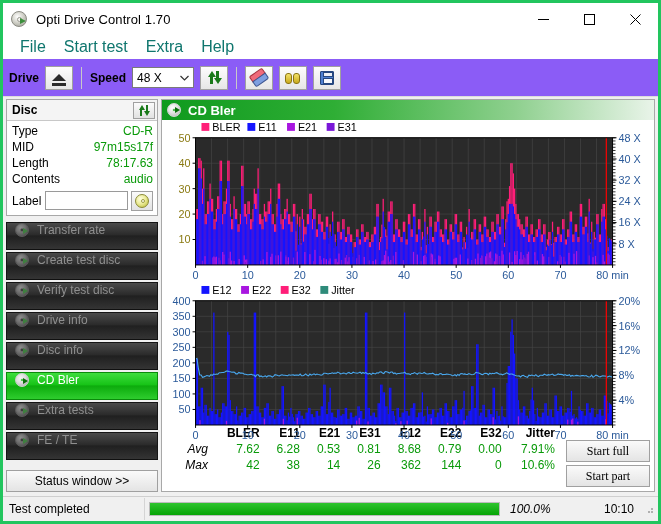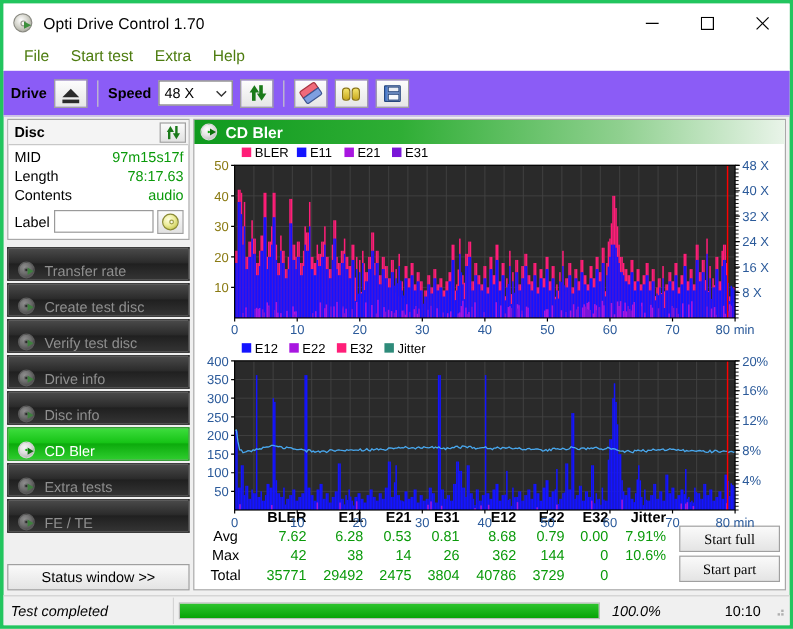--- a/index.html
+++ b/index.html
@@ -42,21 +42,21 @@
   .title-text{font-size:13px;color:#000;letter-spacing:0.1px;}
   .win-btns{position:absolute;right:0;top:0;height:32px;display:flex;}
   .win-btn{width:46px;height:32px;display:flex;align-items:center;justify-content:center;}
   .win-btn svg{display:block;}
   
   .menubar{
     height:23px;flex:0 0 23px;background:#ffffff;
     display:flex;align-items:center;padding-left:8px;
     border-bottom:1px solid #ffffff;
   }
-  .menuitem{padding:3px 9px;font-size:13px;color:#4d7c0f;}
+  .menuitem{padding:3px 9px;font-size:16px;color:#0f766e;}
   
   .drivebar{
     height:37px;flex:0 0 37px;background:#8b5cf6;
     display:flex;align-items:center;padding:0 6px;gap:6px;
     border-bottom:1px solid #dcdcdc;
   }
   .lbl{font-size:12px;font-weight:bold;color:#000;}
   .combo{
     height:21px;background:#fff;border:1px solid #7a7a7a;box-sizing:border-box;
     display:flex;align-items:center;padding:0 0 0 4px;position:relative;
@@ -130,21 +130,21 @@
   }
   .label-btn{
     margin-left:3px;width:22px;height:20px;background:linear-gradient(#fbfbfb,#e2e2e2);
     border:1px solid #a0a0a0;box-sizing:border-box;display:flex;align-items:center;justify-content:center;flex:0 0 22px;
   }
   .cd-glyph{width:14px;height:14px;border-radius:50%;background:radial-gradient(circle at 38% 33%,#ffffe0 0%,#ecec9a 45%,#cfcf5e 75%,#a9a93e 100%);border:1px solid #8a8a35;box-sizing:border-box;position:relative;}
   .cd-glyph::after{content:"";position:absolute;left:4.5px;top:4.5px;width:4px;height:4px;border-radius:50%;background:#fdfdf0;border:1px solid #9d9d46;box-sizing:border-box;}
   
   .nav{margin-top:4px;display:flex;flex-direction:column;gap:0px;}
   .navbtn{
-    height:28px;display:flex;align-items:flex-end;box-sizing:border-box;
+    height:28px;display:flex;align-items:flex-start;box-sizing:border-box;
     background:linear-gradient(#4a4a4a,#2b2b2b 45%,#202020 50%,#343434 100%);
     border:1px solid #151515;border-bottom-color:#101010;
     color:#8f8f8f;font-size:12px;padding-left:7px;margin-top:2px;
   }
   .navbtn .nicon{width:17px;height:15px;flex:0 0 17px;margin-right:6px;position:relative;}
   .navbtn .nicon .d{
     position:absolute;left:1px;top:0px;width:14px;height:14px;border-radius:50%;
     background:radial-gradient(circle at 38% 33%,#8f8f8f 0%,#6e6e6e 45%,#4e4e4e 80%);
     border:1px solid #5c5c5c;box-sizing:border-box;
   }
@@ -184,34 +184,34 @@
   
   .stats{
     flex:0 0 auto;display:flex;padding:2px 4px 4px 4px;gap:6px;align-items:flex-start;
   }
   .stats-table{border-collapse:collapse;font-size:12px;flex:1 1 auto;}
   .stats-table th{
     font-weight:bold;color:#000;text-align:right;padding:0 5px 1px 5px;font-size:12px;
   }
   .stats-table th.rowhdr{text-align:left;padding-left:2px;width:40px;}
   .stats-table td{color:#0a9a0a;text-align:right;padding:0 5px 0 5px;height:16px;}
-  .stats-table td.rowlbl{color:#000;text-align:center;padding-left:2px;}
+  .stats-table td.rowlbl{color:#000;text-align:right;padding-left:2px;font-style:italic;}
   .start-btns{display:flex;flex-direction:column;gap:3px;padding-top:14px;flex:0 0 auto;font-family:Liberation Serif, serif;}
   .startbtn{
     width:84px;height:22px;background:linear-gradient(#fafafa,#e4e4e4);
     border:1px solid #a0a0a0;box-sizing:border-box;
     font-size:12px;color:#000;display:flex;align-items:center;justify-content:center;
   }
   
   .statusbar{
     height:24px;flex:0 0 24px;background:#f0f0f0;border-top:1px solid #cfcfcf;
     display:flex;align-items:center;padding:0 2px;
   }
   .sb-cell{display:flex;align-items:center;height:22px;box-sizing:border-box;}
-  .sb-msg{width:140px;padding-left:4px;font-size:12px;color:#000;border-right:1px solid #d4d4d4;font-style:italic;}
+  .sb-msg{width:140px;padding-left:4px;font-size:12px;color:#000;border-right:1px solid #d4d4d4;}
   .sb-prog{flex:1 1 auto;padding:0 4px;display:flex;align-items:center;}
   .progress{
     flex:1 1 auto;height:14px;background:#e6e6e6;border:1px solid #bcbcbc;box-sizing:border-box;position:relative;overflow:hidden;
   }
   .progress .fill{height:100%;background:linear-gradient(#2ec42e,#06a406);}
   .sb-pct{width:70px;padding-left:6px;font-size:12px;color:#000;font-style:italic;}
   .sb-time{width:70px;text-align:right;padding-right:10px;font-size:12px;color:#000;justify-content:flex-end;}
   .grip{width:10px;height:10px;position:relative;margin-left:auto;margin-right:2px;}
   .grip i{position:absolute;width:2px;height:2px;background:#b0b0b0;}
 </style>
@@ -308,20 +308,24 @@
           <div class="btn">
             <div class="refresh" style="width:13px;height:13px">
               <div class="a1" style="border-left-width:3px;border-right-width:3px;border-bottom-width:5px"></div>
               <div class="b1" style="width:2px;height:7px;left:2px;top:5px"></div>
               <div class="b2" style="width:2px;height:7px;left:8px;top:1px"></div>
               <div class="a2" style="border-left-width:3px;border-right-width:3px;border-top-width:5px;left:6px;top:7px"></div>
             </div>
           </div>
         </div>
         <div class="disc-rows">
+          <div class="drow">
+            <span class="k">Type</span>
+            <span class="v">CD-R</span>
+          </div>
           <div class="drow">
             <span class="k">MID</span>
             <span class="v">97m15s17f</span>
           </div>
           <div class="drow">
             <span class="k">Length</span>
             <span class="v">78:17.63</span>
           </div>
           <div class="drow">
             <span class="k">Contents</span>
@@ -1889,31 +1893,20 @@
               <td class="rowlbl">Max</td>
               <td>42</td>
               <td>38</td>
               <td>14</td>
               <td>26</td>
               <td>362</td>
               <td>144</td>
               <td>0</td>
               <td>10.6%</td>
             </tr>
-            <tr>
-              <td class="rowlbl">Total</td>
-              <td>35771</td>
-              <td>29492</td>
-              <td>2475</td>
-              <td>3804</td>
-              <td>40786</td>
-              <td>3729</td>
-              <td>0</td>
-              <td></td>
-            </tr>
           </tbody>
         </table>
         <div class="start-btns">
           <div class="startbtn">Start full</div>
           <div class="startbtn">Start part</div>
         </div>
       </div>
     </div>
   </div>
 

